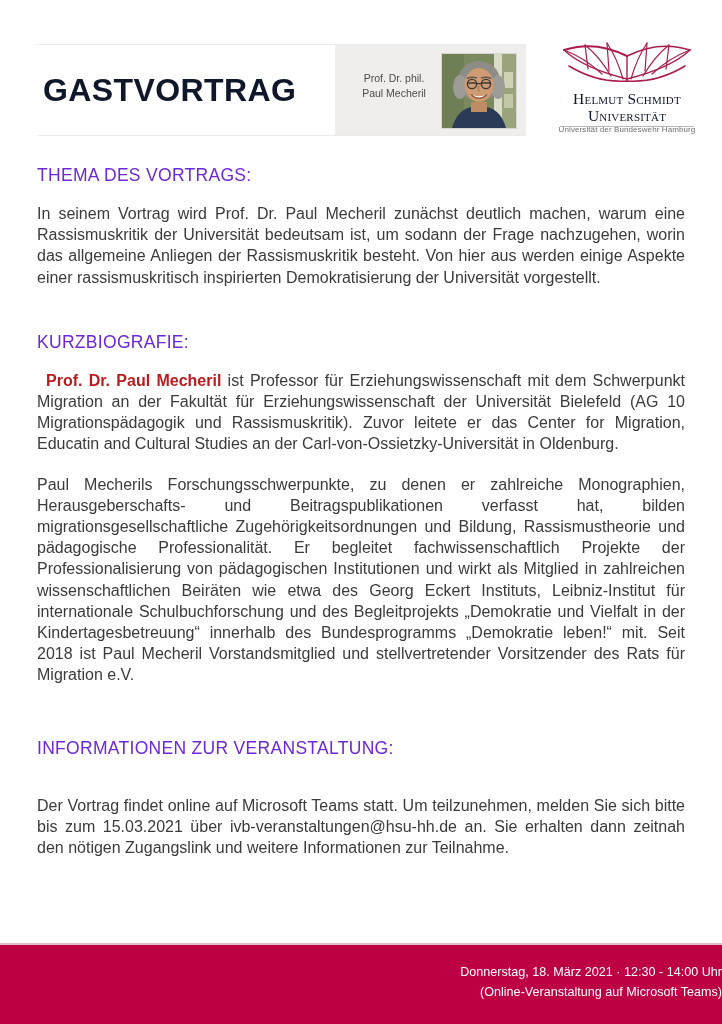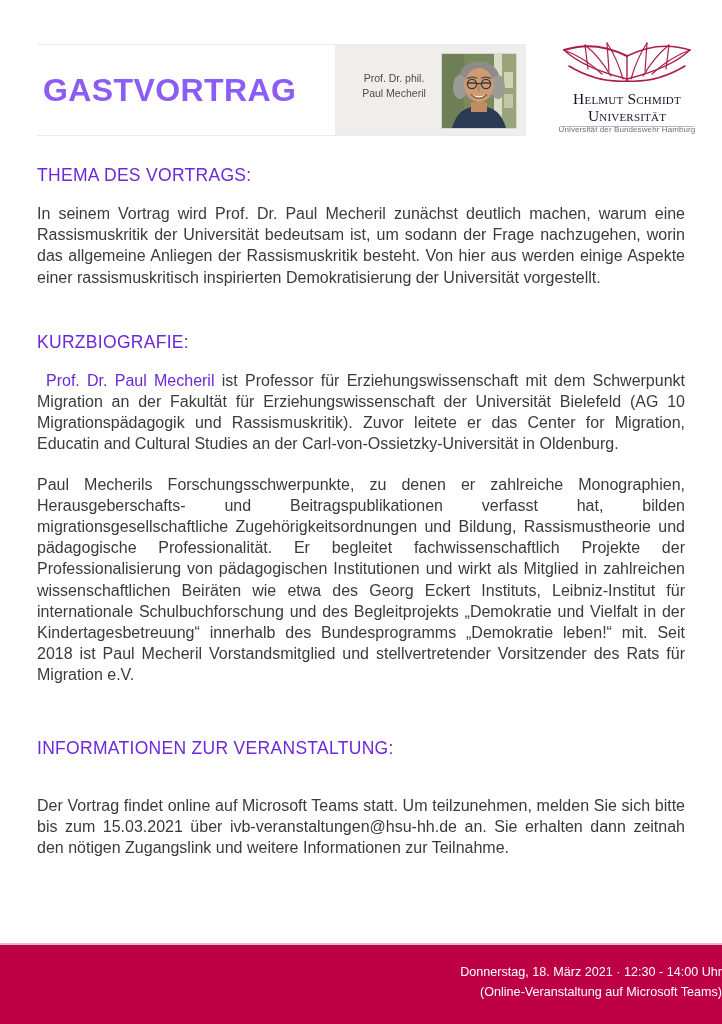--- a/index.html
+++ b/index.html
@@ -34,21 +34,21 @@
   .header-rule-top { top: 0; }
   .header-rule-bottom { top: 91px; }
 
   .gastvortrag {
     position: absolute;
     left: 6px;
     top: 30px;
     font-size: 32px;
     font-weight: bold;
     letter-spacing: 0.4px;
-    color: #8b5cf6;
+    color: #0f172a;
     font-family: "Liberation Sans", sans-serif;
     line-height: 1;
   }
 
   .speaker-box {
     position: absolute;
     left: 298px;
     top: 1px;
     width: 191px;
     height: 90px;
@@ -143,21 +143,21 @@
   p.body-text {
     margin: 0;
     font-family: "Liberation Sans", sans-serif;
     font-size: 16px;
     line-height: 21.2px;
     color: #3b3b3b;
     text-align: justify;
     hyphens: auto;
     -webkit-hyphens: auto;
   }
-  p.body-text b { font-weight: normal; color: #6d28d9; padding-left: 9px; }
+  p.body-text b { font-weight: bold; color: #b91c1c; padding-left: 9px; }
 
   .gap-head-para { height: 17px; }
   .gap-para-head { height: 44px; }
   .gap-para-para { height: 19px; }
   .gap-bio-info  { height: 52px; }
 
   
   .footer-hairline {
     position: absolute;
     left: 0;

